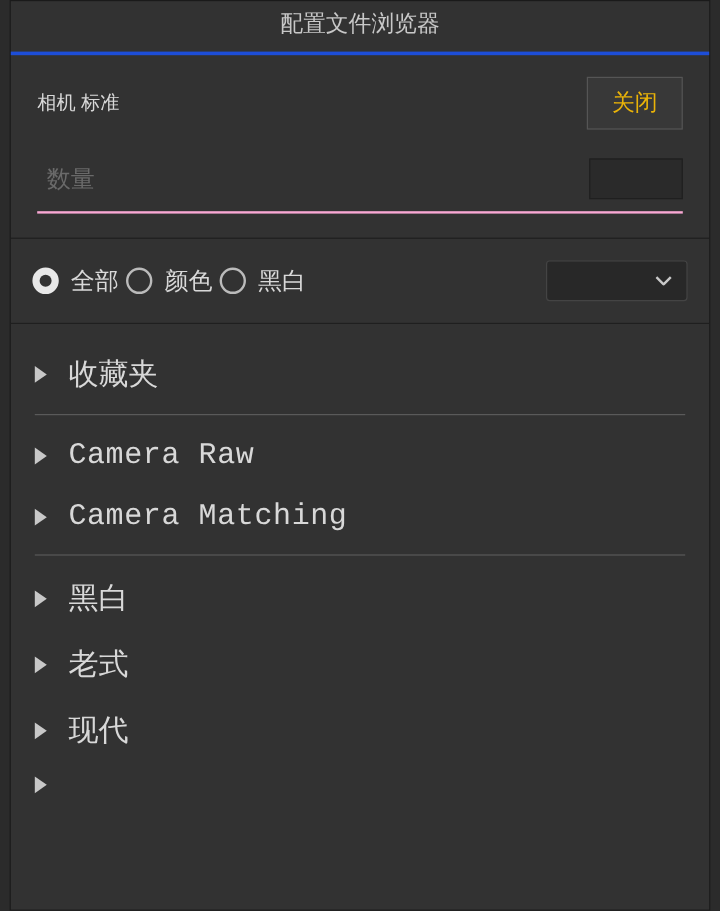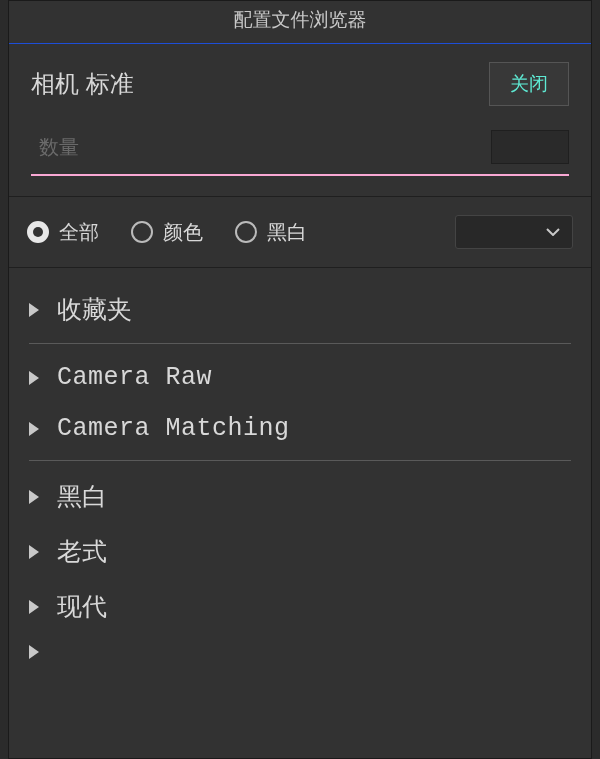--- a/index.html
+++ b/index.html
@@ -27,40 +27,40 @@
       border: 1px solid #1a1a1a;
       display: flex;
       flex-direction: column;
       flex: 1;
     }
     .panel-header {
       text-align: center;
       font-size: 19px;
       color: #c8c8c8;
       padding: 6px 0 10px 0;
-      border-bottom: 1px solid #1d4ed8;
+      border-bottom: 3px solid #1d4ed8;
     }
     .camera-section {
       padding: 18px 22px 8px 22px;
       border-bottom: 1px solid #1f1f1f;
     }
     .camera-row {
       display: flex;
       align-items: center;
       justify-content: space-between;
       margin-bottom: 20px;
     }
     .camera-label {
-      font-size: 24px;
+      font-size: 16px;
       color: #d8d8d8;
     }
     .close-btn {
       background: #383838;
       border: 1px solid #555;
-      color: #5eead4;
+      color: #eab308;
       font-size: 19px;
       padding: 8px 20px;
       cursor: pointer;
     }
     .amount-row {
       display: flex;
       align-items: center;
       justify-content: space-between;
       border-bottom: 2px solid #f9a8d4;
       padding: 4px 0 10px 0;
@@ -75,21 +75,21 @@
       width: 78px;
       height: 34px;
       background: #2a2a2a;
       border: 1px solid #1f1f1f;
     }
     .filter-section {
       display: flex;
       align-items: center;
       padding: 18px 18px;
       border-bottom: 1px solid #1f1f1f;
-      gap: 32px;
+      gap: 6px;
     }
     .radio-item {
       display: flex;
       align-items: center;
       gap: 10px;
       cursor: pointer;
     }
     .radio-outer {
       width: 22px;
       height: 22px;

